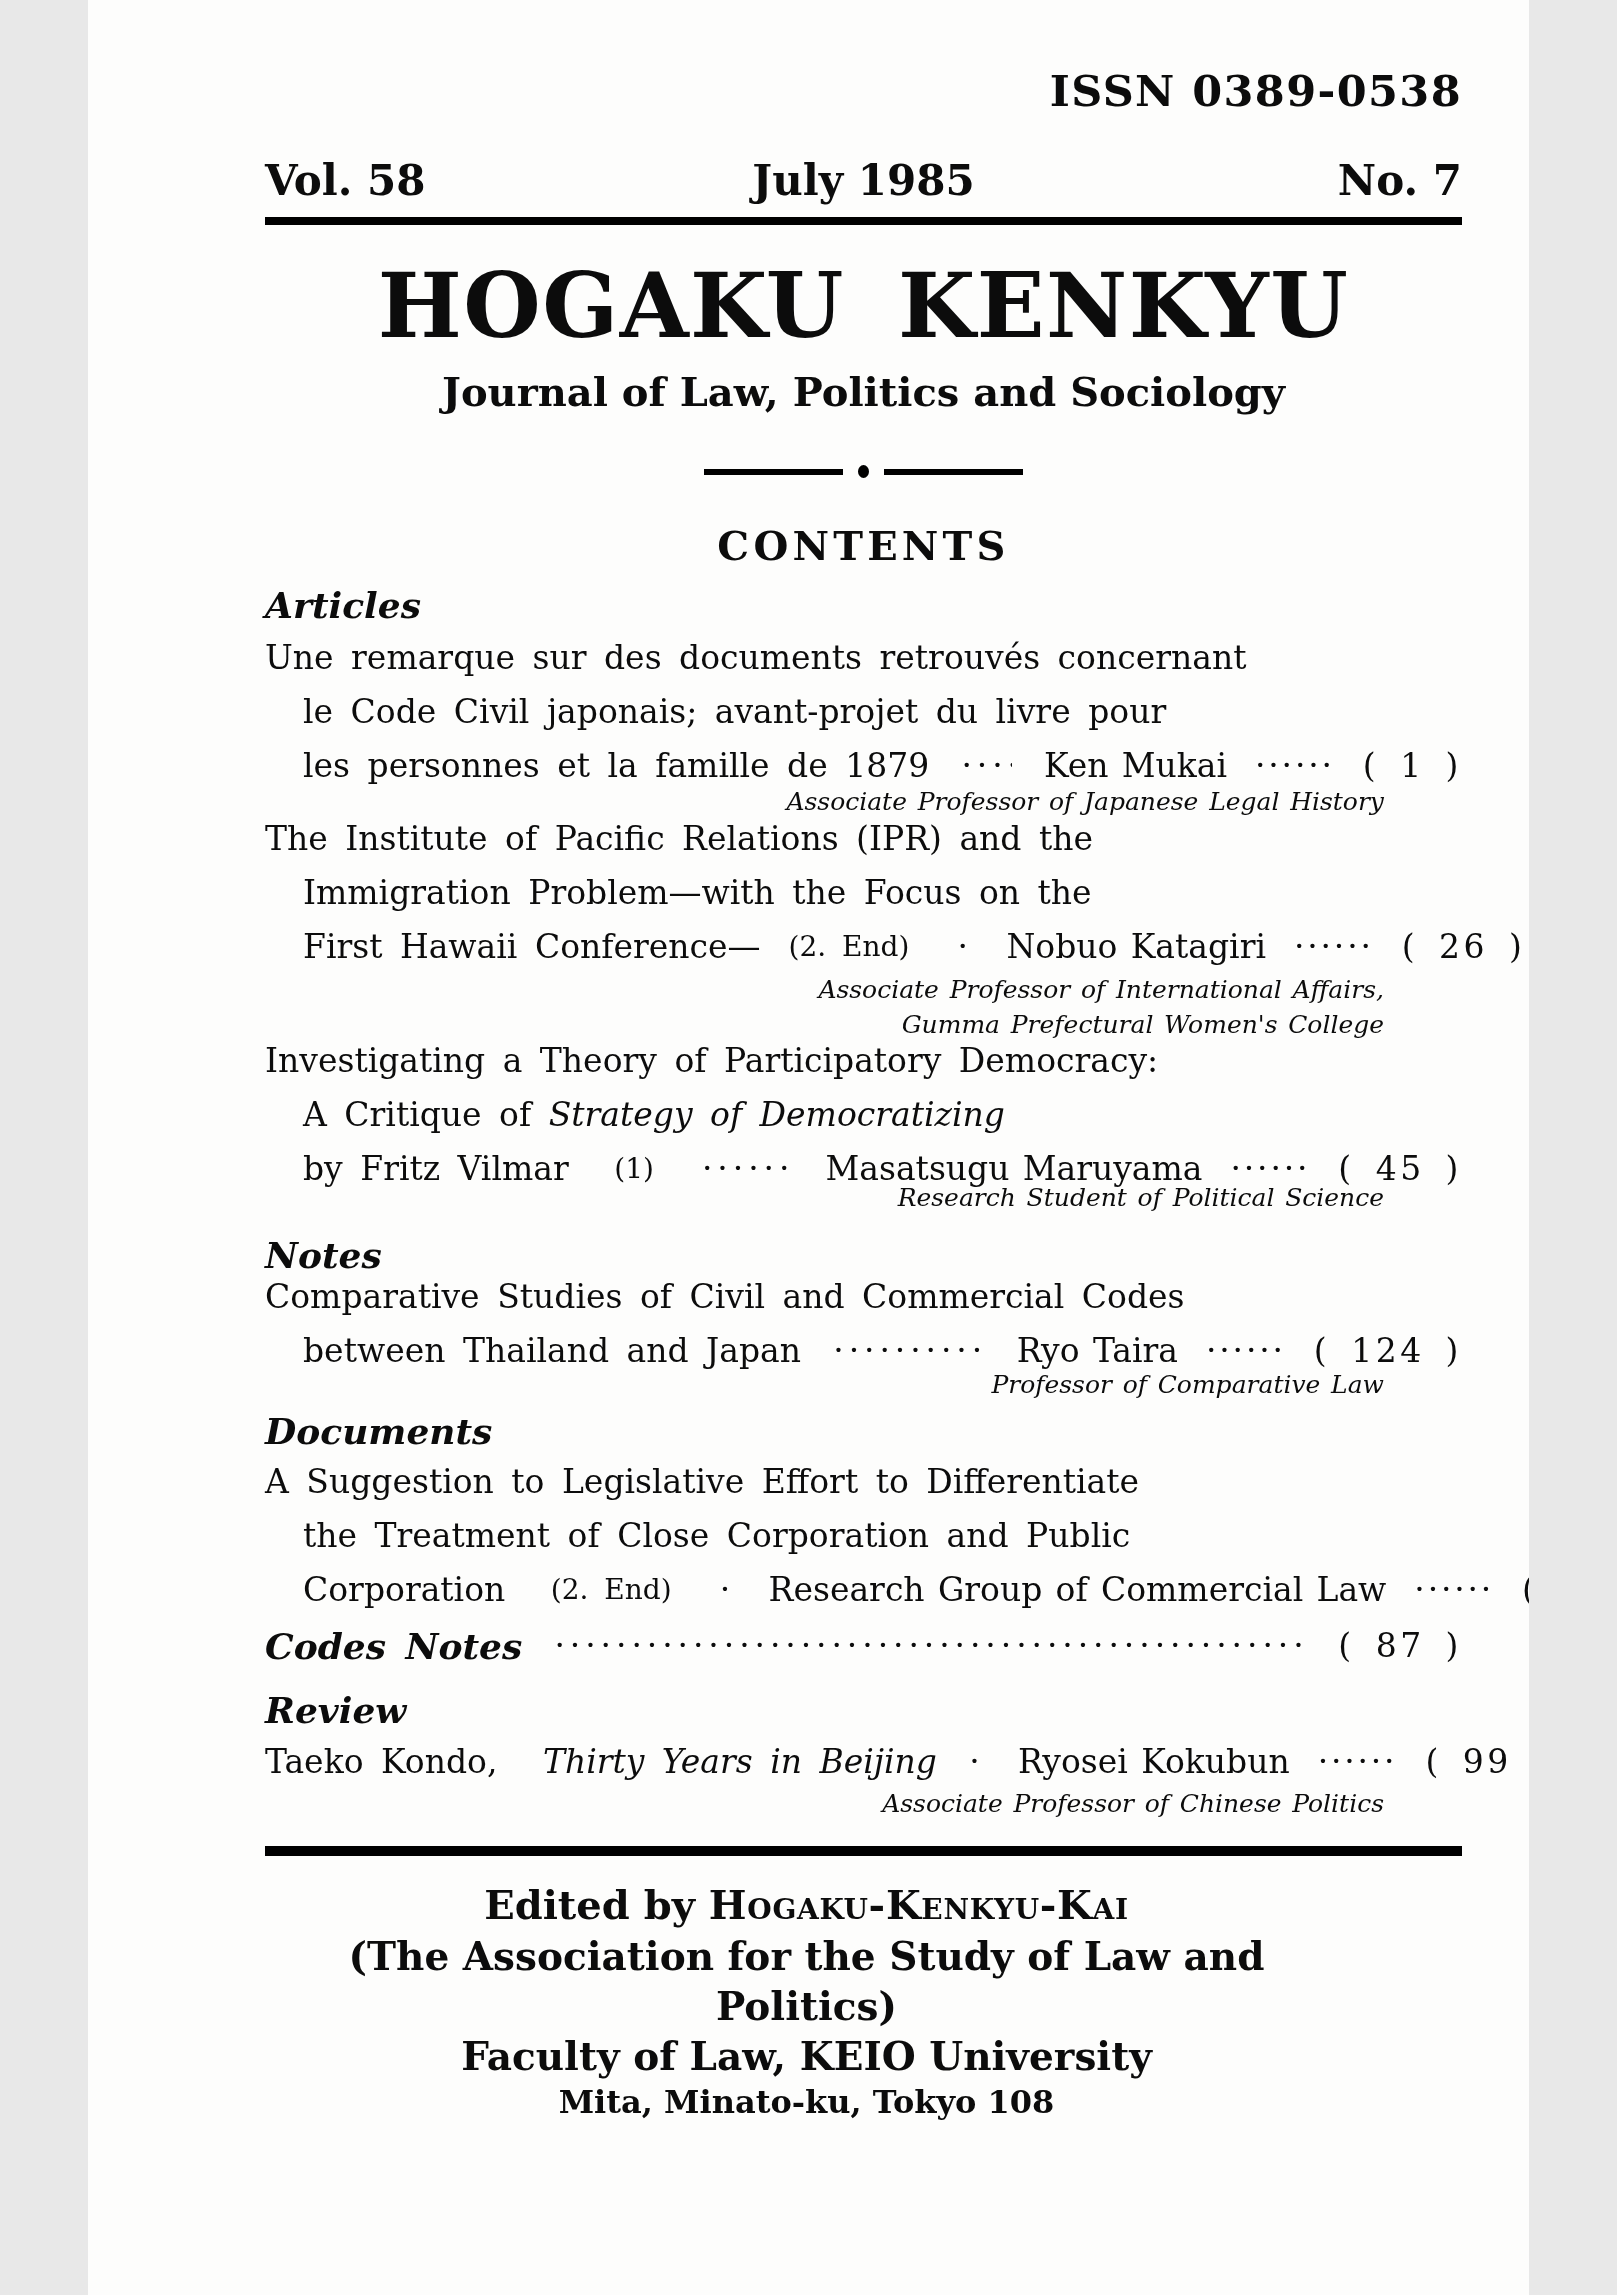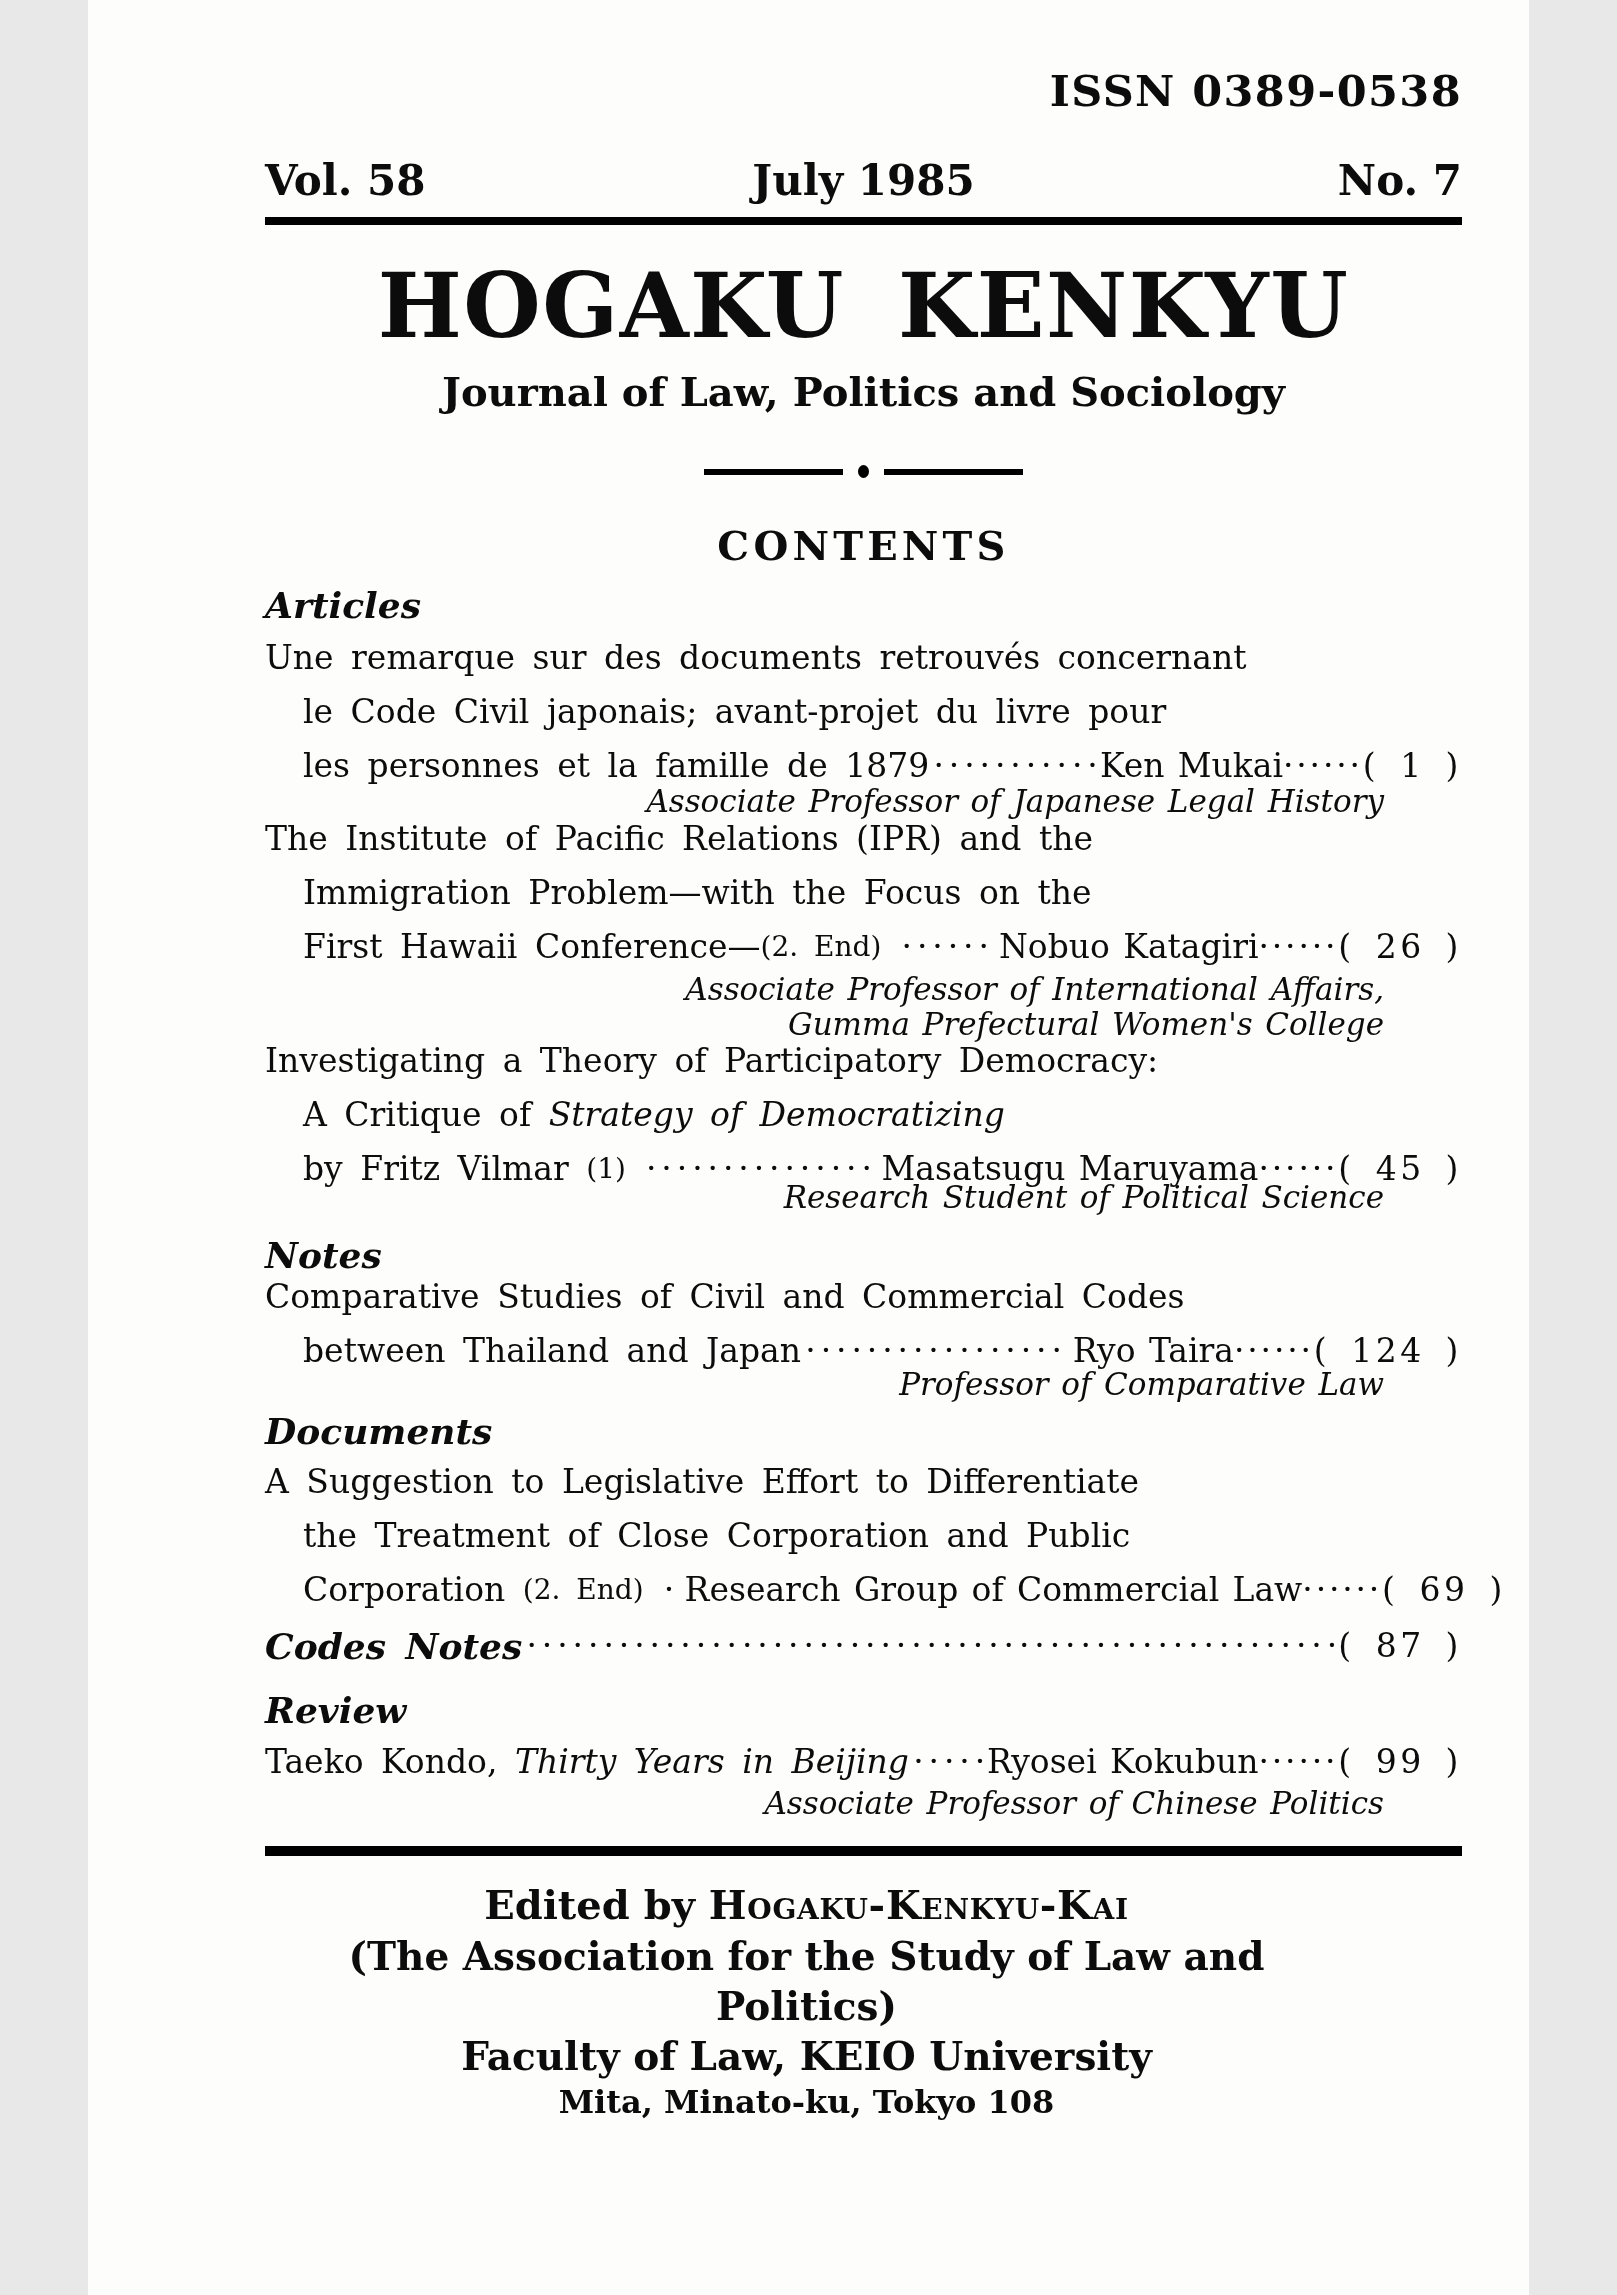--- a/index.html
+++ b/index.html
@@ -65,41 +65,41 @@
     font-style:italic; font-weight:bold;
     font-size:36px; line-height:44px;
   }
   .toc-plain {
     font-size:33px; line-height:54px;
     word-spacing:7px; white-space:nowrap;
   }
   .toc-line {
     display:flex; align-items:flex-start;
     font-size:33px; line-height:54px;
-    word-spacing:7px; white-space:nowrap;
+    word-spacing:7px; white-space:nowrap;gap:28px;
   }
   .indent { padding-left:38px; }
   .pre    { flex:0 0 auto; white-space:pre; }
   .note-small { flex:0 0 auto; font-size:28px; white-space:pre; }
   .leader {
     flex:1 1 0; min-width:16.7px;
     overflow:hidden; white-space:nowrap;
     margin:0 4.2px;
   }
   .leader::after {
     content:"····································································";
     letter-spacing:4.9px;
   }
   .author { flex:0 0 auto; white-space:pre; word-spacing:2.8px; }
   .dots6 { flex:0 0 auto; white-space:pre; }
   .dots6::after { content:"······"; letter-spacing:2.8px; }
   .pageref { flex:0 0 auto; white-space:pre; letter-spacing:3.5px; }
   .affil {
     font-style:italic;
-    font-size:31px; line-height:35px;
+    font-size:25px; line-height:35px;
     text-align:right; padding-right:78px;
     word-spacing:2.8px;
   }
   .italic { font-style:italic; }
 
   
   .mt-artheading { margin-top:16px; }
   .mt-e1 { margin-top:4.2px; }
   .mt-e1affil { margin-top:-9px; }
   .mt-e2 { margin-top:-7px; }

